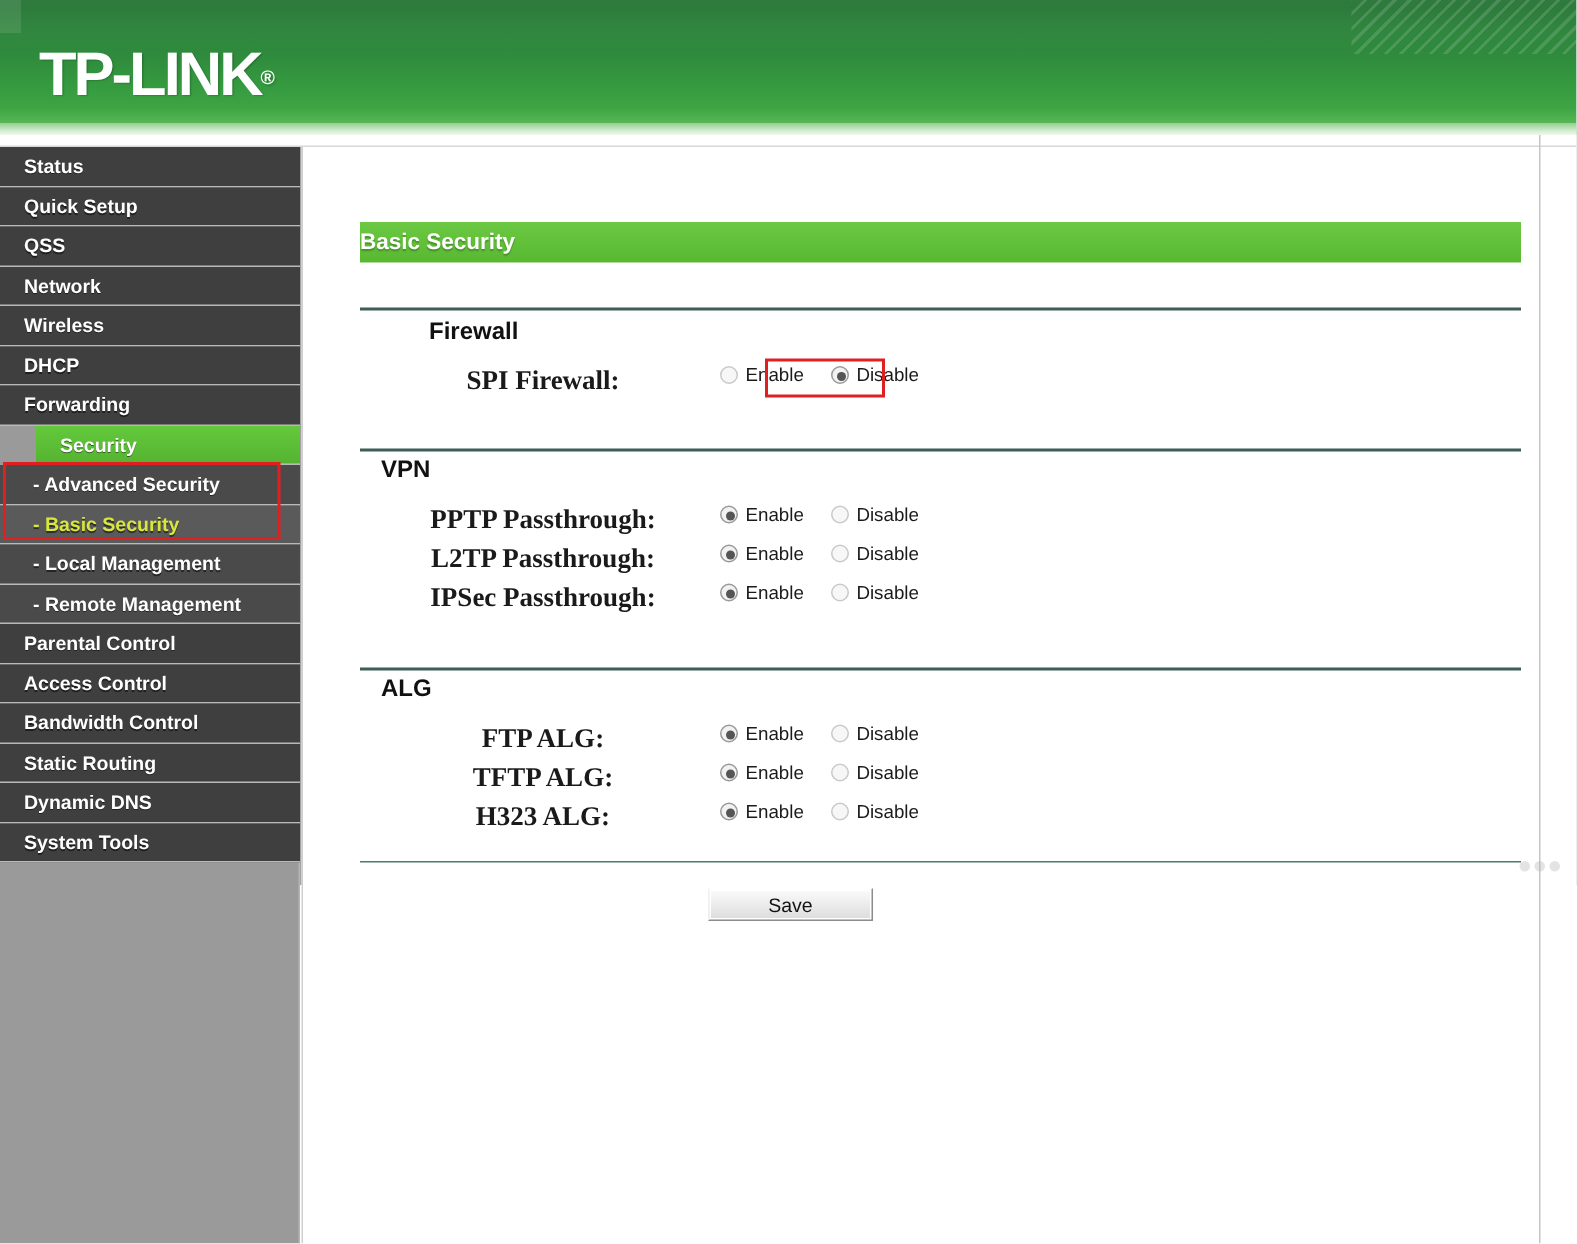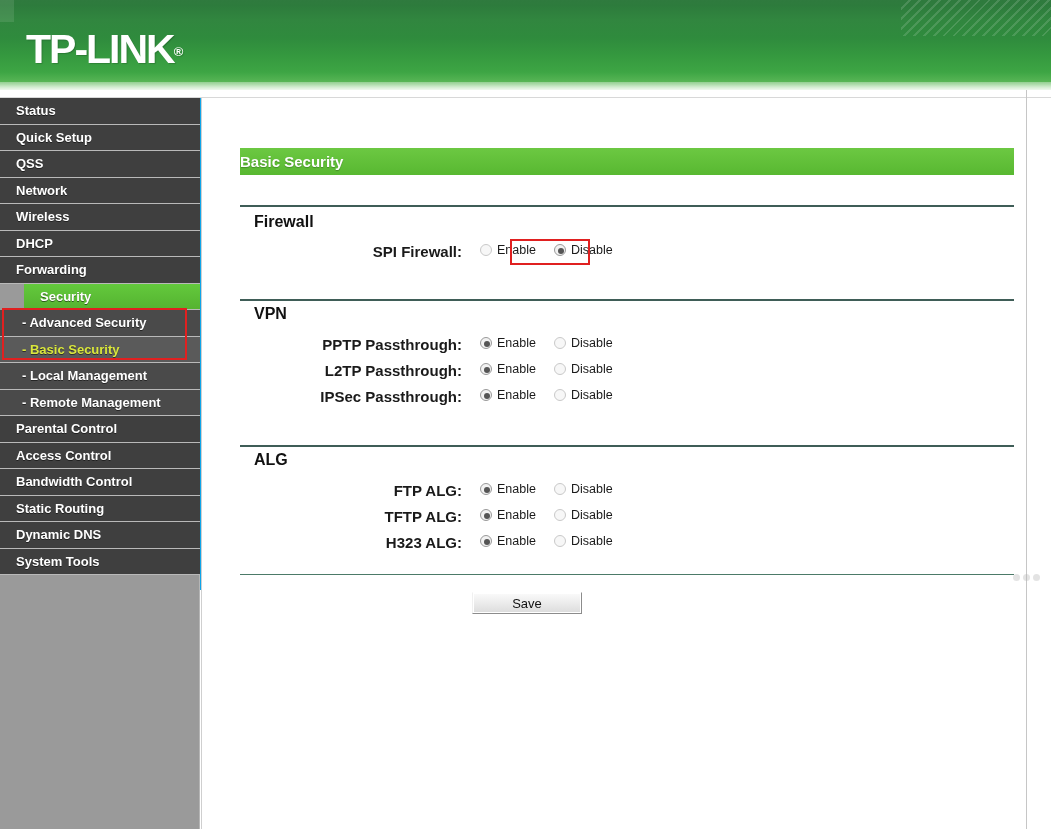--- a/index.html
+++ b/index.html
@@ -8,21 +8,21 @@
     margin: 0; padding: 0;
     width: 1051px; height: 829px;
     overflow: hidden;
     background: #ffffff;
     font-family: "Liberation Sans", sans-serif;
   }
   #app {
     position: relative;
     width: 1051px;
     height: 590px;
-    background: #0ea5e9;
+    background: #a3a3a3;
   }
 
   
   .header {
     position: absolute;
     top: 0; left: 0;
     width: 1051px;
     height: 90px;
     background: linear-gradient(180deg,
         #2f7a3e 0%,
@@ -177,25 +177,26 @@
   }
   .section-title {
     position: absolute;
     left: 52px;
     font-size: 16px;
     font-weight: bold;
     color: #111111;
   }
   .field-label {
     position: absolute;
-    font-size: 15px;
+    font-size: 18px;
     color: #1a1a1a;
     font-weight: bold;
-    text-align: right;
+    text-align: center;
     white-space: nowrap;
+    font-family: Liberation Serif, serif;
   }
   .radio-group {
     position: absolute;
     font-size: 12.5px;
     color: #1a1a1a;
     white-space: nowrap;
   }
   .radio {
     display: inline-block;
     width: 12px; height: 12px;
@@ -318,21 +319,21 @@
       </div>
     <div class="anno-sidebar"></div>
   </div>
 
   <div class="content">
     <div class="content-inner">
 
       <div class="page-title-bar">Basic Security</div>
 
       <div class="rule" style="top:107px;"></div>
-      <div class="section-title" style="top:115px;">Firewall</div>
+      <div class="section-title" style="top:115px;margin-left:32px;">Firewall</div>
       <div id="firewall-rows">
           <div class="field-label" style="top: 145px; left: 60px; width: 200px;">SPI Firewall:</div>
           <div class="radio-group" style="top: 145px; left: 278px;"><span class="radio-label"><span class="radio dim"></span><span>Enable</span></span><span class="radio-label"><span class="radio checked"></span><span>Disable</span></span></div>
         </div>
       <div class="anno-spi"></div>
 
       <div class="rule" style="top:201px;"></div>
       <div class="section-title" style="top:207px;">VPN</div>
       <div id="vpn-rows">
           <div class="field-label" style="top: 238px; left: 60px; width: 200px;">PPTP Passthrough:</div>

